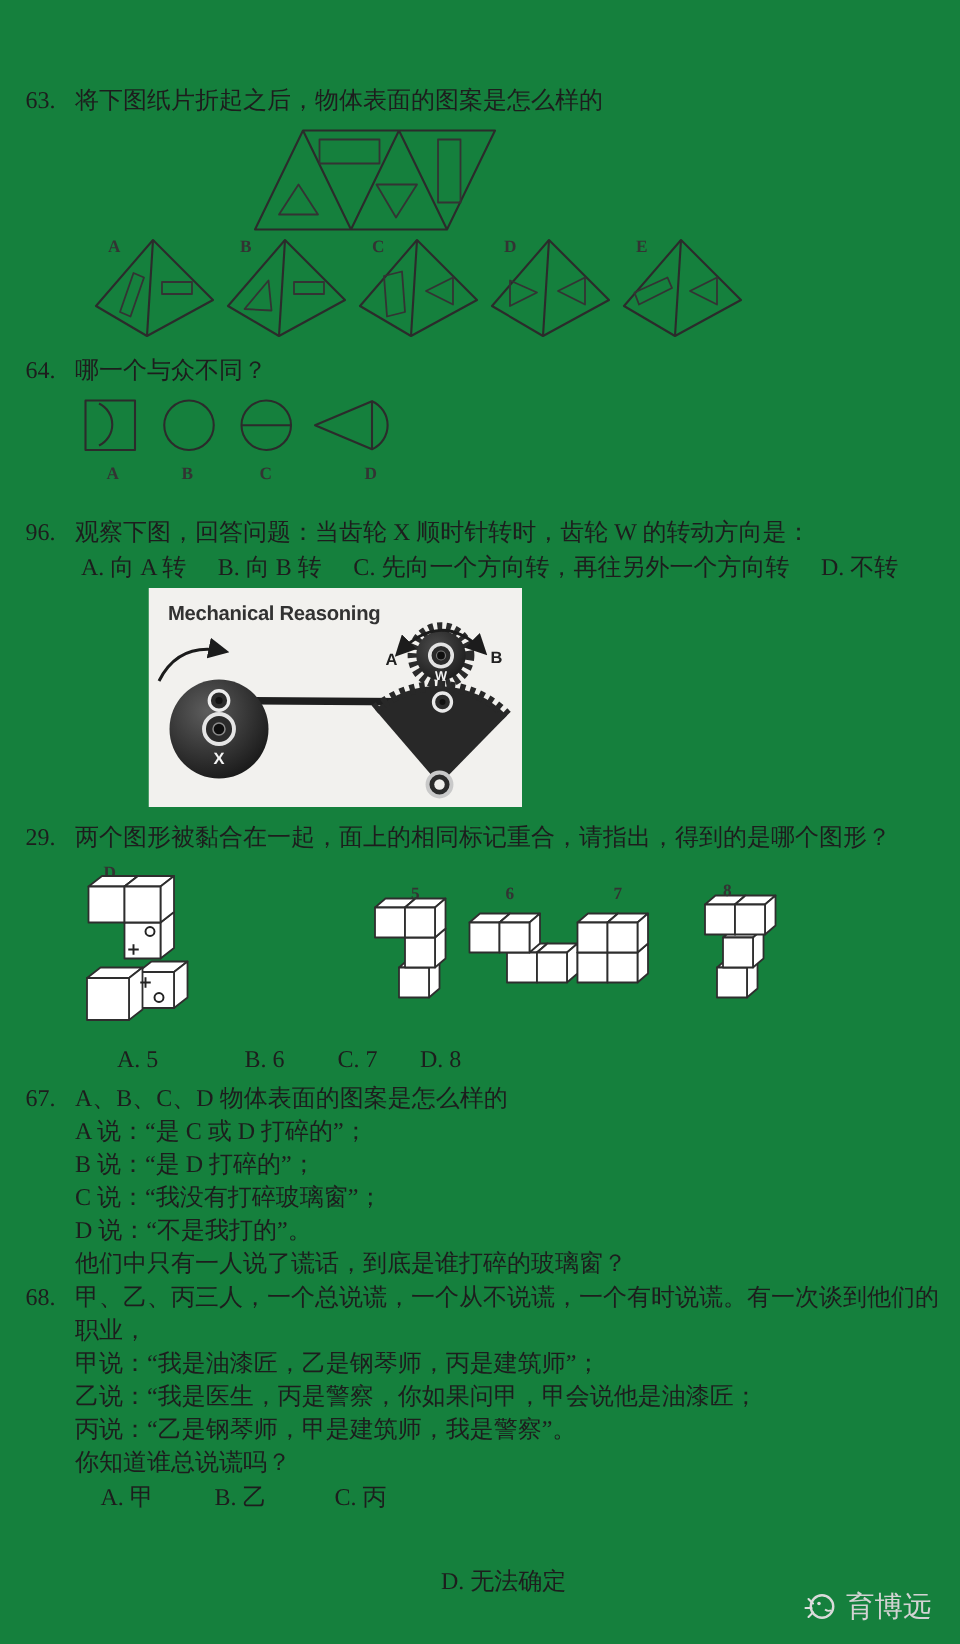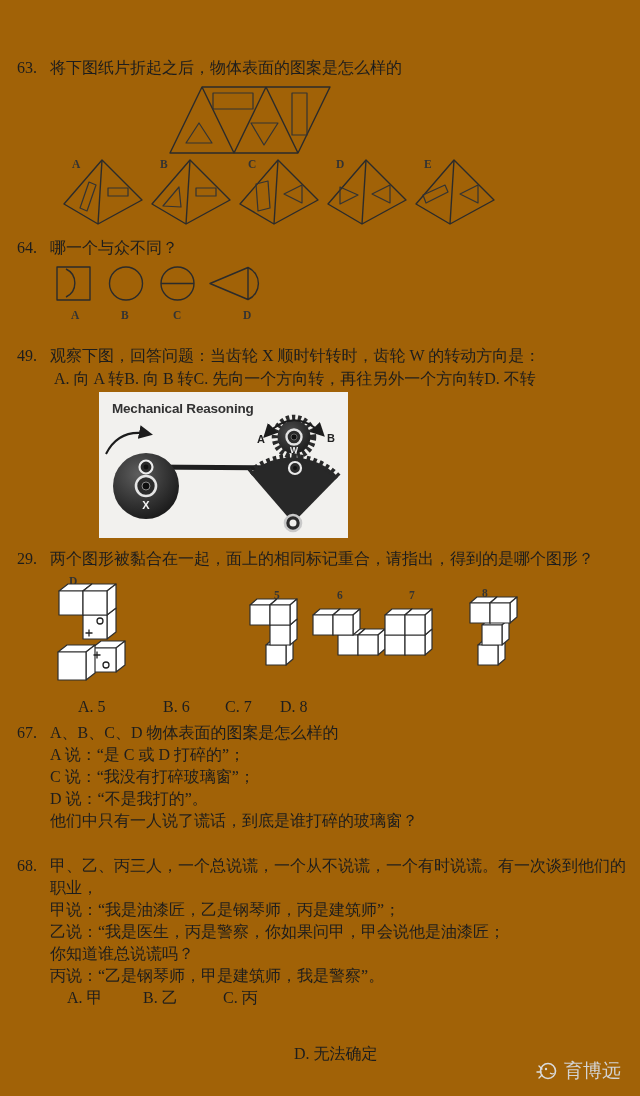--- a/index.html
+++ b/index.html
@@ -1,26 +1,26 @@
 <!DOCTYPE html>
 <html><head>
 <meta charset="utf-8">
 <style>
   html,body{margin:0;padding:0;background:#ffffff;}
-  .page{position:relative;width:640px;height:1096px;background:#a16207;overflow:hidden;
+  .page{position:relative;width:640px;height:1096px;background:#15803d;overflow:hidden;
         font-family:"Liberation Serif","DejaVu Serif",serif;color:#1d1d1d;font-size:16px;}
   .qrow{position:absolute;left:17px;display:flex;align-items:flex-start;line-height:22px;}
   .qnum{width:33px;flex:none;}
   .qtext{white-space:nowrap;text-align:right;}
   .qlines{width:578px;}
   .qlines div{line-height:22px;}
   .fig{position:absolute;}
   .optrow{position:absolute;line-height:20px;}
   .optabs{position:absolute;white-space:nowrap;text-align:center;}
-  .o65{display:flex;gap:0;white-space:nowrap;}
+  .o65{display:flex;gap:21px;white-space:nowrap;}
   .shape{fill:none;stroke:#2b2b2b;stroke-width:1.4;stroke-linejoin:round;}
   .thin{fill:none;stroke:#333;stroke-width:1.2;stroke-linejoin:round;}
   .cubeface{fill:#ffffff;stroke:#2e2e2e;stroke-width:1.2;stroke-linejoin:round;}
   .figlabel{font-family:"Liberation Serif","DejaVu Serif",serif;font-size:11.5px;font-weight:700;fill:#333;}
   .marks{fill:none;stroke:#222;stroke-width:1.3;}
   .gearlabel{font-family:"Liberation Sans","DejaVu Sans",sans-serif;font-weight:700;fill:#222;font-size:11px;}
   .watermark{position:absolute;left:535px;top:1058px;display:flex;align-items:center;gap:5px;
              color:#d3d3d3;font-family:"Liberation Sans","DejaVu Sans",sans-serif;font-size:19px;}
 </style>
 </head>
@@ -99,21 +99,21 @@
       <path class="shape" d="M155,17.5 L193,1.5 L193,33.5 Z"></path>
       <path class="shape" d="M193,1.5 A17.5,17.5 0 0 1 193,33.5"></path>
     </g>
     <text class="figlabel" x="16" y="53">A</text>
     <text class="figlabel" x="66" y="53">B</text>
     <text class="figlabel" x="118" y="53">C</text>
     <text class="figlabel" x="188" y="53">D</text>
   </svg>
 
   <div class="qrow" style="top:345px">
-    <span class="qnum">49.</span>
+    <span class="qnum">96.</span>
     <div class="qtext">观察下图，回答问题：当齿轮 X 顺时针转时，齿轮 W 的转动方向是：</div>
   </div>
   <div class="optrow o65" style="left:54px;top:369px">
     <span>A. 向 A 转</span>
     <span>B. 向 B 转</span>
     <span>C. 先向一个方向转，再往另外一个方向转</span>
     <span>D. 不转</span>
   </div>
 
   <svg class="fig" style="left:99px;top:392px" width="249" height="146" viewBox="0 0 249 146">
@@ -268,34 +268,35 @@
     <span class="optabs" style="left:163px;top:698px">B. 6</span>
     <span class="optabs" style="left:225px;top:698px">C. 7</span>
     <span class="optabs" style="left:280px;top:698px">D. 8</span>
   </div>
 
   <div class="qrow" style="top:722px">
     <span class="qnum">67.</span>
     <div class="qlines">
       <div>A、B、C、D 物体表面的图案是怎么样的</div>
       <div>A 说：“是 C 或 D 打碎的”；</div>
+      <div>B 说：“是 D 打碎的”；</div>
       <div>C 说：“我没有打碎玻璃窗”；</div>
       <div>D 说：“不是我打的”。</div>
       <div>他们中只有一人说了谎话，到底是谁打碎的玻璃窗？</div>
     </div>
   </div>
 
   <div class="qrow" style="top:855px">
     <span class="qnum">68.</span>
     <div class="qlines">
       <div>甲、乙、丙三人，一个总说谎，一个从不说谎，一个有时说谎。有一次谈到他们的职业，</div>
       <div>甲说：“我是油漆匠，乙是钢琴师，丙是建筑师”；</div>
       <div>乙说：“我是医生，丙是警察，你如果问甲，甲会说他是油漆匠；</div>
+      <div>丙说：“乙是钢琴师，甲是建筑师，我是警察”。</div>
       <div>你知道谁总说谎吗？</div>
-      <div>丙说：“乙是钢琴师，甲是建筑师，我是警察”。</div>
     </div>
   </div>
   <div>
     <span class="optabs" style="left:67px;top:988px">A. 甲</span>
     <span class="optabs" style="left:143px;top:988px">B. 乙</span>
     <span class="optabs" style="left:223px;top:988px">C. 丙</span>
     <span class="optabs" style="left:294px;top:1044px">D. 无法确定</span>
   </div>
 
   <div class="watermark">

